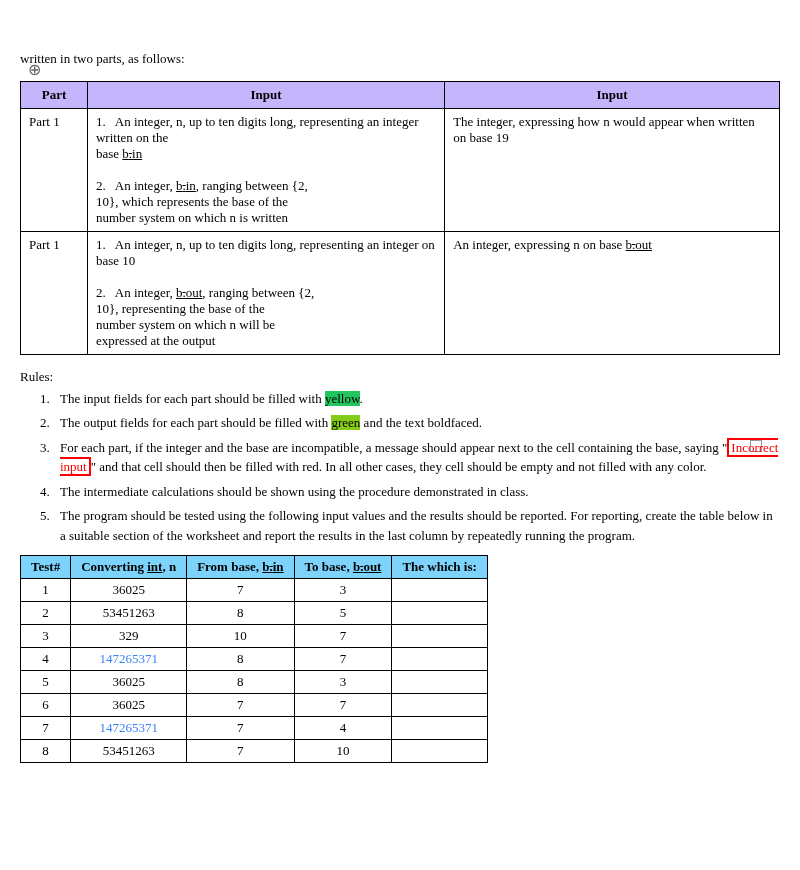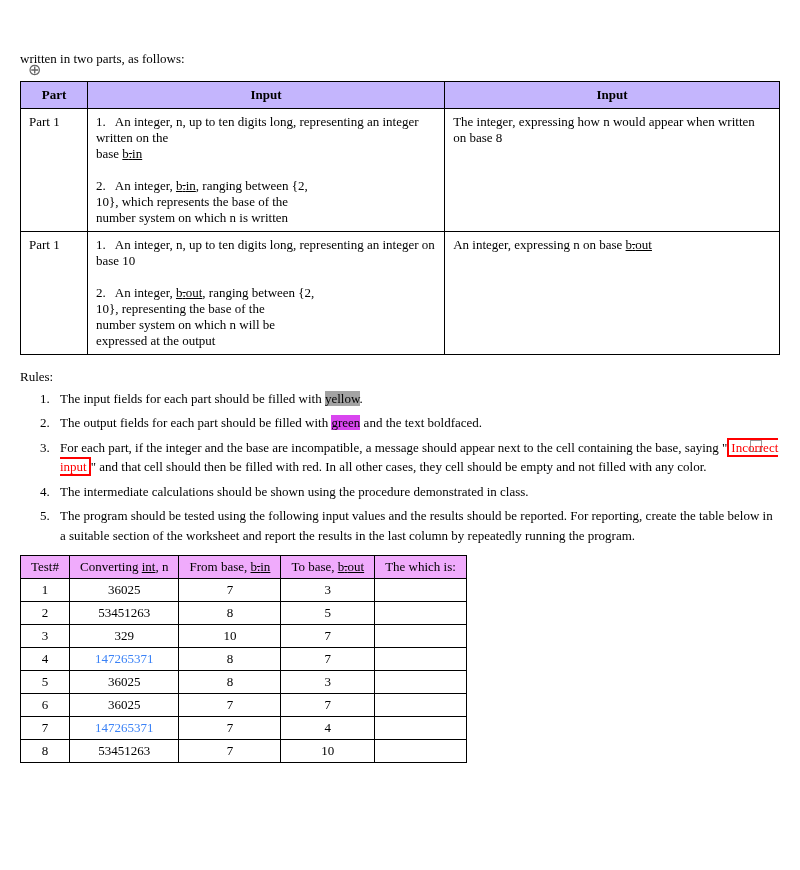--- a/index.html
+++ b/index.html
@@ -58,44 +58,44 @@
     .rules-list li {
       margin-bottom: 5px;
       line-height: 1.5;
       position: relative;
       padding-left: 20px;
     }
     .rules-list li .num {
       position: absolute;
       left: 0;
     }
-    .yellow-bg { background-color: #a3a3a3; }
-    .green-bg { background-color: #d946ef; color: #000; }
+    .yellow-bg { background-color: #22c55e; }
+    .green-bg { background-color: #84cc16; color: #000; }
     .red-border-text {
       border: 2px solid red;
       color: red;
       padding: 0 2px;
     }
     .bold { font-weight: normal; }
 
     .results-section {
       margin-top: 10px;
     }
     .results-table {
       border-collapse: collapse;
       margin-top: 6px;
     }
     .results-table td, .results-table th {
       border: 1px solid #000;
       padding: 3px 10px;
       text-align: center;
     }
     .results-table th {
-      font-weight: normal;
-      background: #f0abfc;
+      font-weight: bold;
+      background: #7dd3fc;
       text-align: right;
     }
     .blue-text { color: #3b82f6; }
     .small-square {
       position: absolute;
       right: 18px;
       top: 430px;
       width: 12px;
       height: 12px;
       border: 1px solid #999;
@@ -134,21 +134,21 @@
         <td>Part 1</td>
         <td>
           <p>1.&nbsp;&nbsp; An integer, n, up to ten digits long, representing an integer written on the<br>
           base <span class="b-in-style">b<span class="strikethrough">.</span>in</span></p>
           <br>
           <p>2.&nbsp;&nbsp; An integer, <span class="b-in-style">b<span class="strikethrough">.</span>in</span>, ranging between {2,<br>
           10}, which represents the base of the<br>
           number system on which n is written</p>
         </td>
         <td>
-          The integer, expressing how n would appear when written on base 8
+          The integer, expressing how n would appear when written on base 19
         </td>
       </tr>
       <tr>
         <td>Part 1</td>
         <td>
           <p>1.&nbsp;&nbsp; An integer, n, up to ten digits long, representing an integer on base 10</p>
           <br>
           <p>2.&nbsp;&nbsp; An integer, <span class="b-out-style">b<span class="strikethrough">.</span>out</span>, ranging between {2,<br>
           10}, representing the base of the<br>
           number system on which n will be<br>

